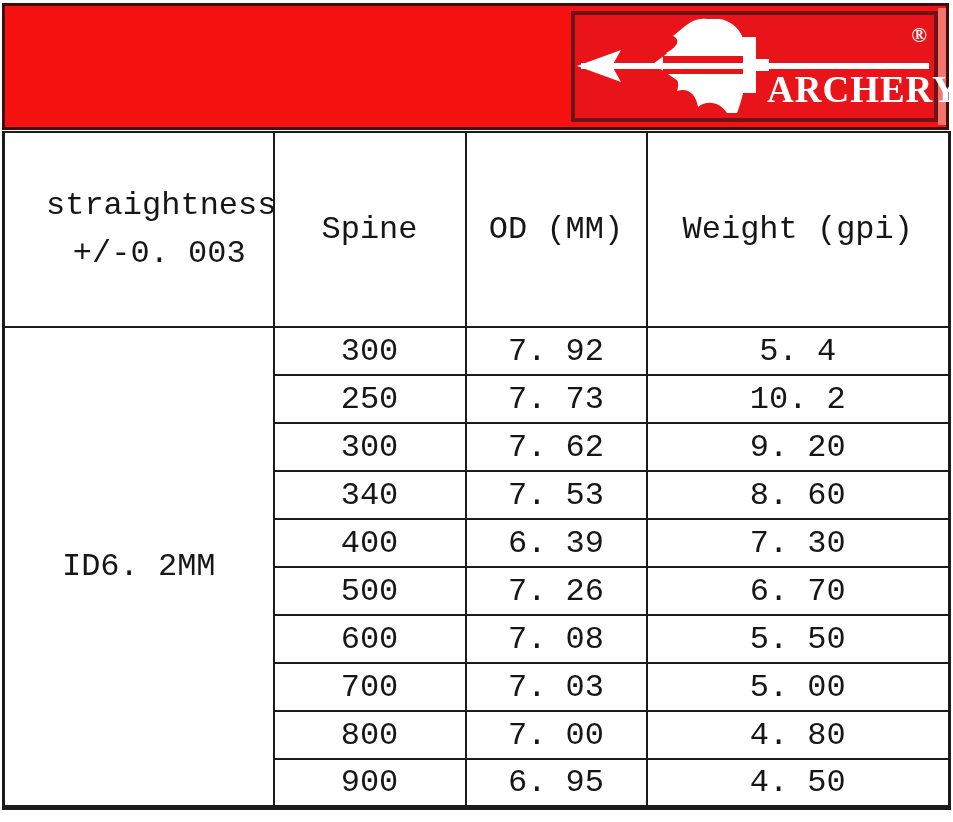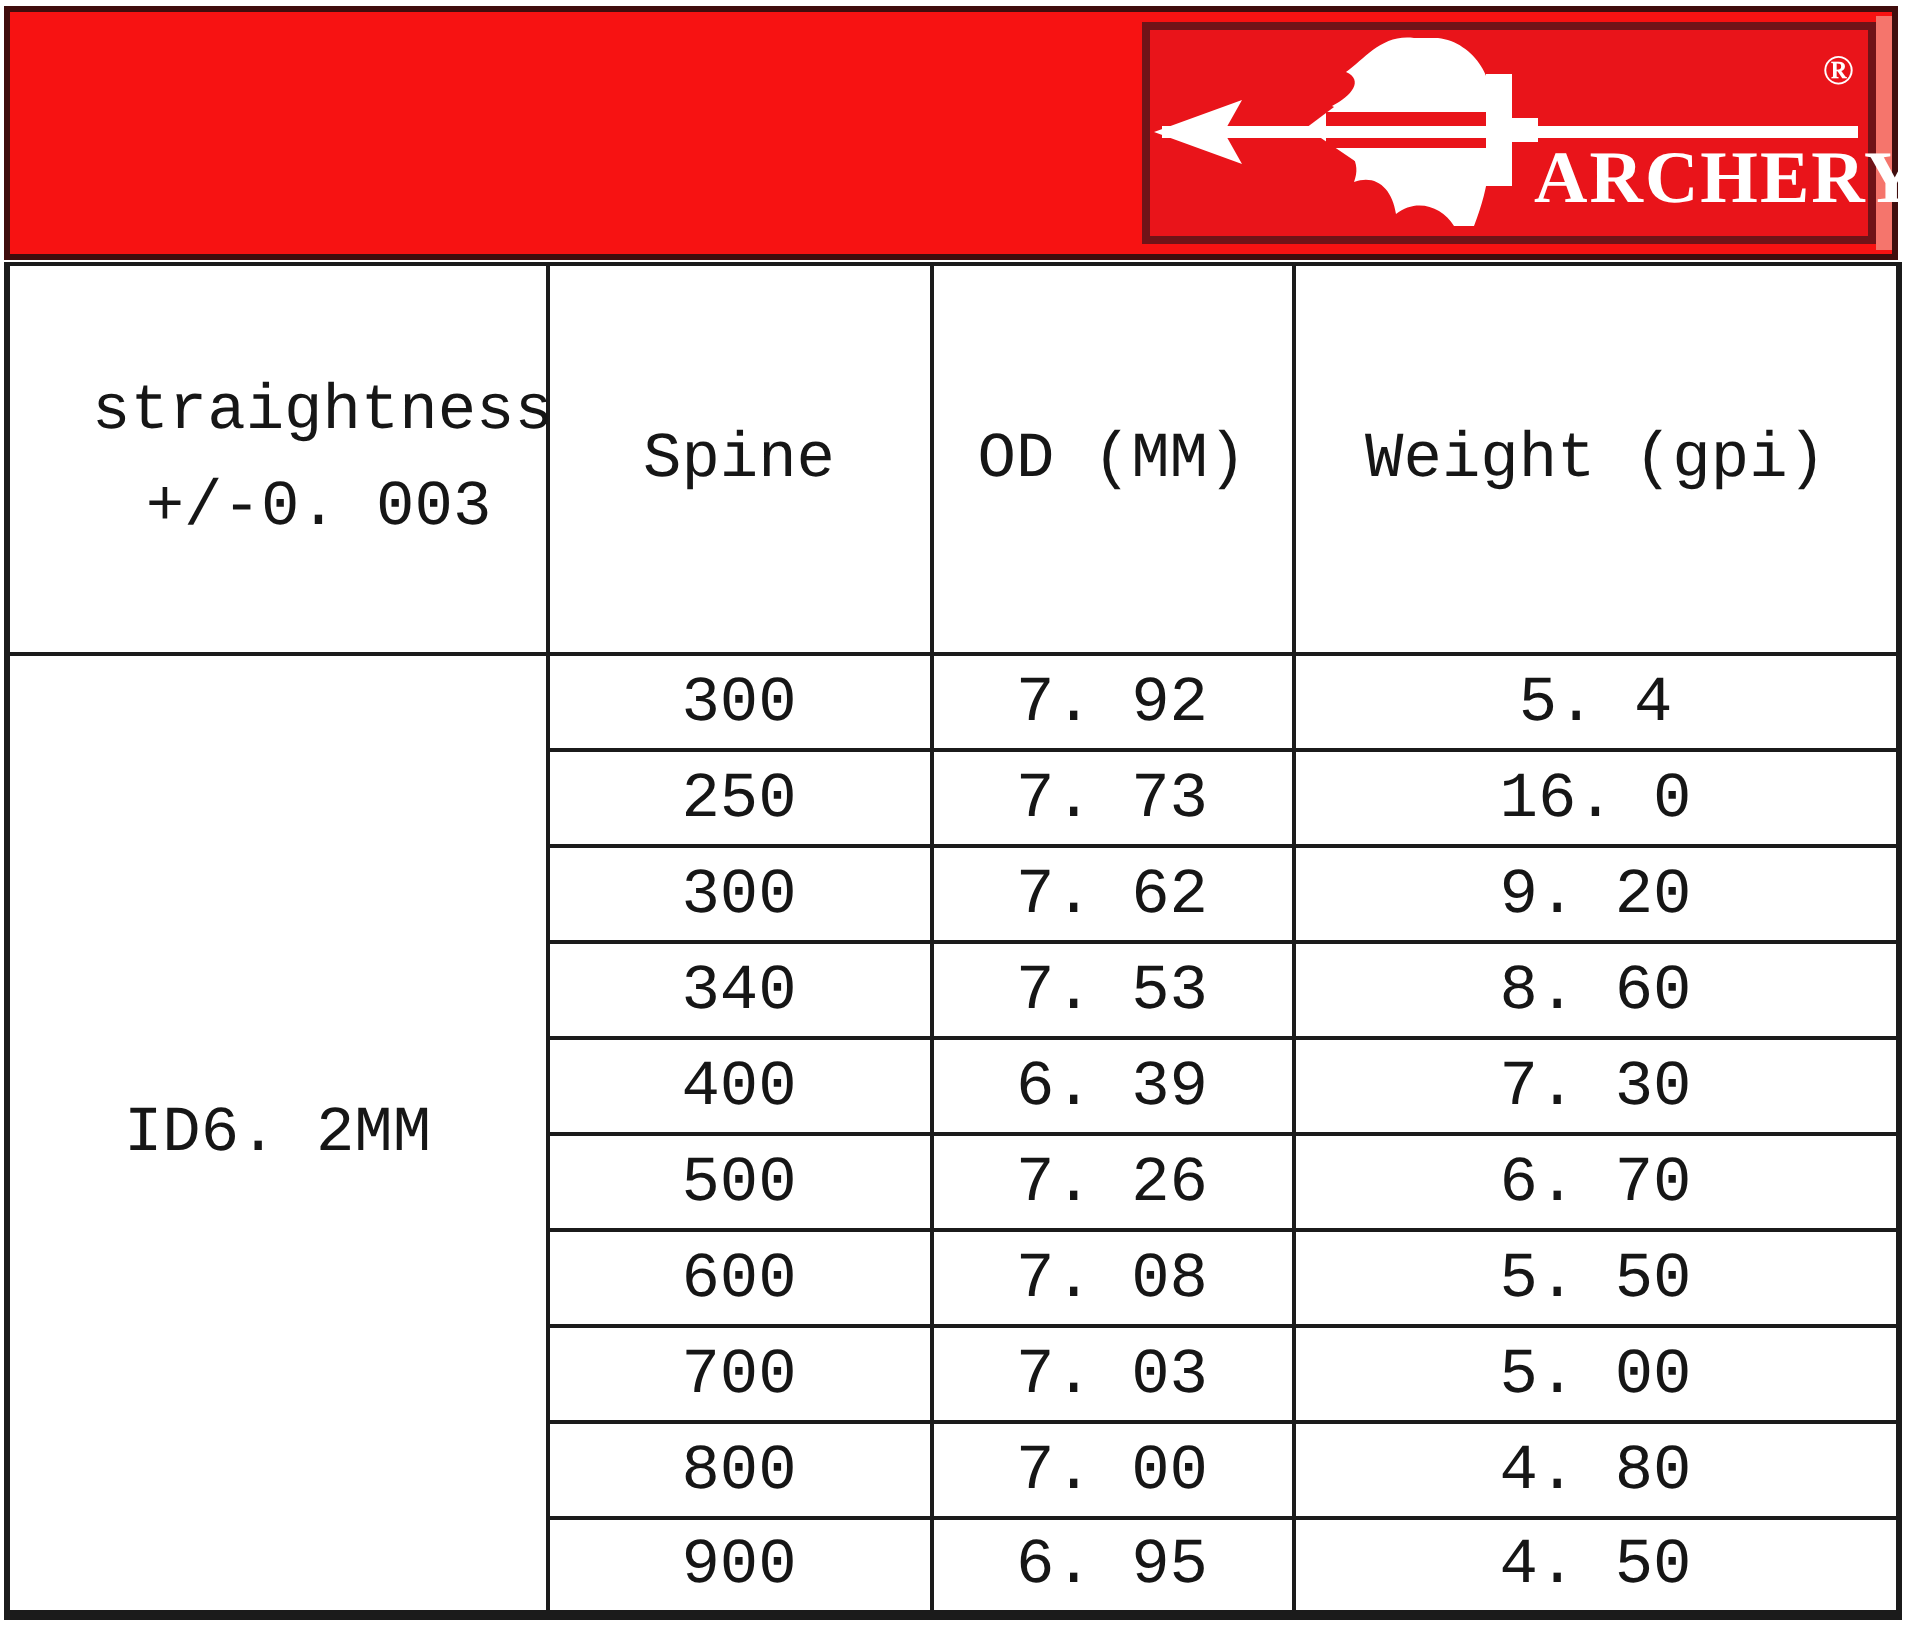--- a/index.html
+++ b/index.html
@@ -116,21 +116,21 @@
     </tr>
     <tr class="data-row">
       <td rowspan="10">ID6. 2MM</td>
       <td>300</td>
       <td>7. 92</td>
       <td>5. 4</td>
     </tr>
     <tr class="data-row">
       <td>250</td>
       <td>7. 73</td>
-      <td>16. 0</td>
+      <td>10. 2</td>
     </tr>
     <tr class="data-row">
       <td>300</td>
       <td>7. 62</td>
       <td>9. 20</td>
     </tr>
     <tr class="data-row">
       <td>340</td>
       <td>7. 53</td>
       <td>8. 60</td>

